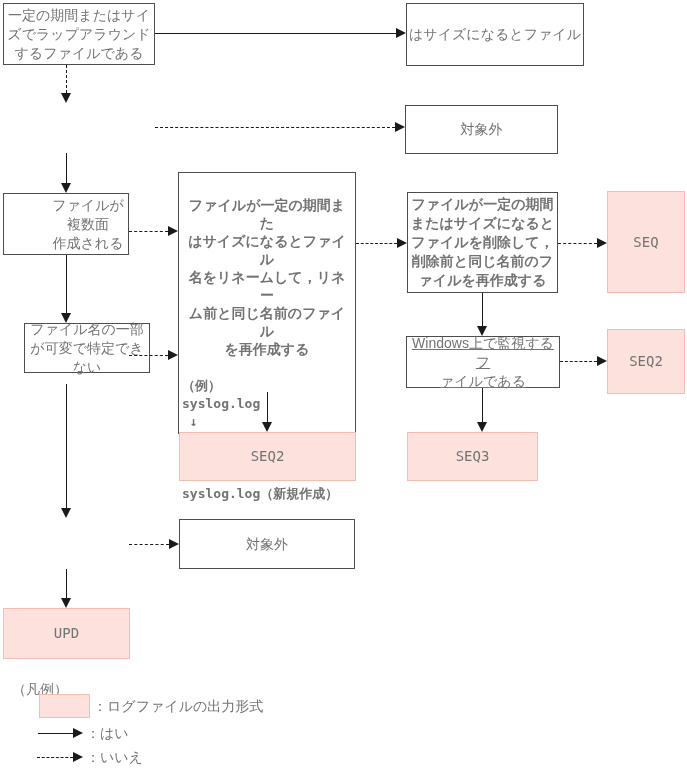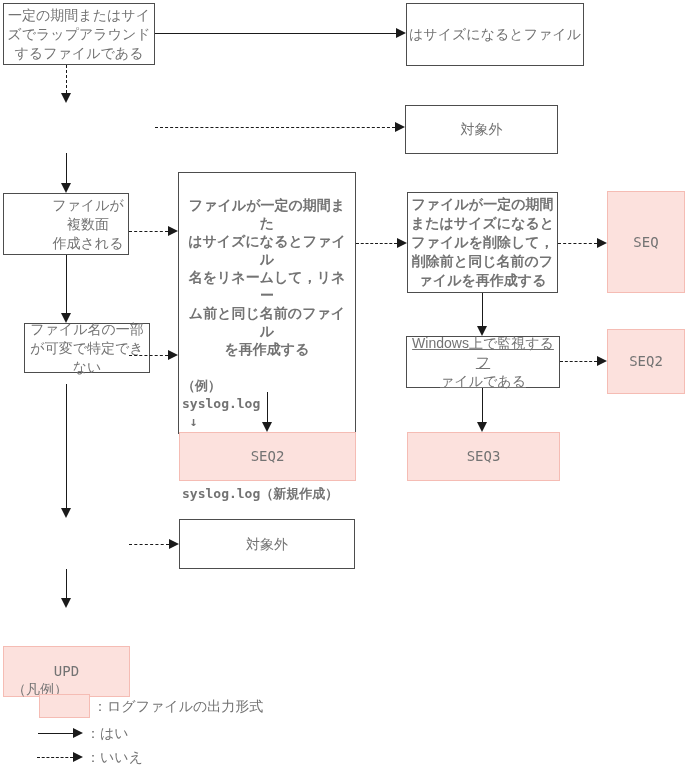--- a/index.html
+++ b/index.html
@@ -48,21 +48,21 @@
 
 
   <div class="box" style="left:3px;top:193px;width:126px;height:62px;padding-left:44px;">ファイルが複数面
 作成される</div>
 
   <div class="box" style="left:16px;top:323px;width:126px;height:50px;margin-left:8px;">ファイル名の一部
 が可変で特定でき
 ない</div>
 
 
-  <div class="box pink mono" style="left:3px;top:608px;width:127px;height:51px;margin-top:38px;">UPD</div>
+  <div class="box pink mono" style="left:3px;top:608px;width:127px;height:51px;">UPD</div>
 
   <div class="box block" style="left:178px;top:172px;width:178px;height:262px;font-weight:bold;">
     <div class="g-desc">ファイルが一定の期間また
 はサイズになるとファイル
 名をリネームして，リネー
 ム前と同じ名前のファイル
 を再作成する</div>
     <div class="g-example">（例）
 syslog.log
  ↓
@@ -81,21 +81,21 @@
 
   <div class="box" style="left:407px;top:192px;width:151px;height:101px;font-weight:bold;">ファイルが一定の期間
 またはサイズになると
 ファイルを削除して，
 削除前と同じ名前のフ
 ァイルを再作成する</div>
 
   <div class="box" style="left:406px;top:336px;width:154px;height:52px;text-decoration:underline;">Windows上で監視するフ
 ァイルである</div>
 
-  <div class="box pink mono" style="left:407px;top:432px;width:153px;height:49px;">SEQ3</div>
+  <div class="box pink mono" style="left:407px;top:432px;width:131px;height:49px;">SEQ3</div>
 
   <div class="box pink mono" style="left:607px;top:191px;width:78px;height:102px;">SEQ</div>
 
   <div class="box pink mono" style="left:607px;top:329px;width:78px;height:65px;">SEQ2</div>
 
   <div>
     <div class="hs" style="left:155px;top:33px;width:241px;"></div>
     <div class="ar" style="left:396px;top:28px;"></div>
   </div>
   <div>

